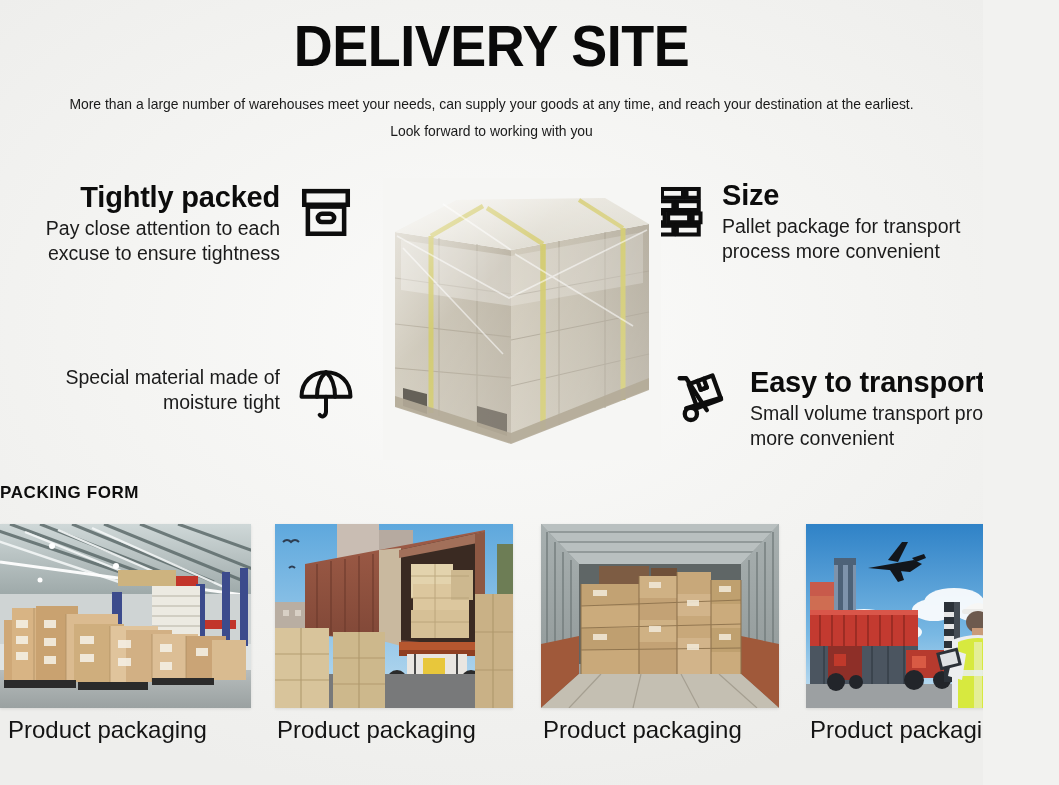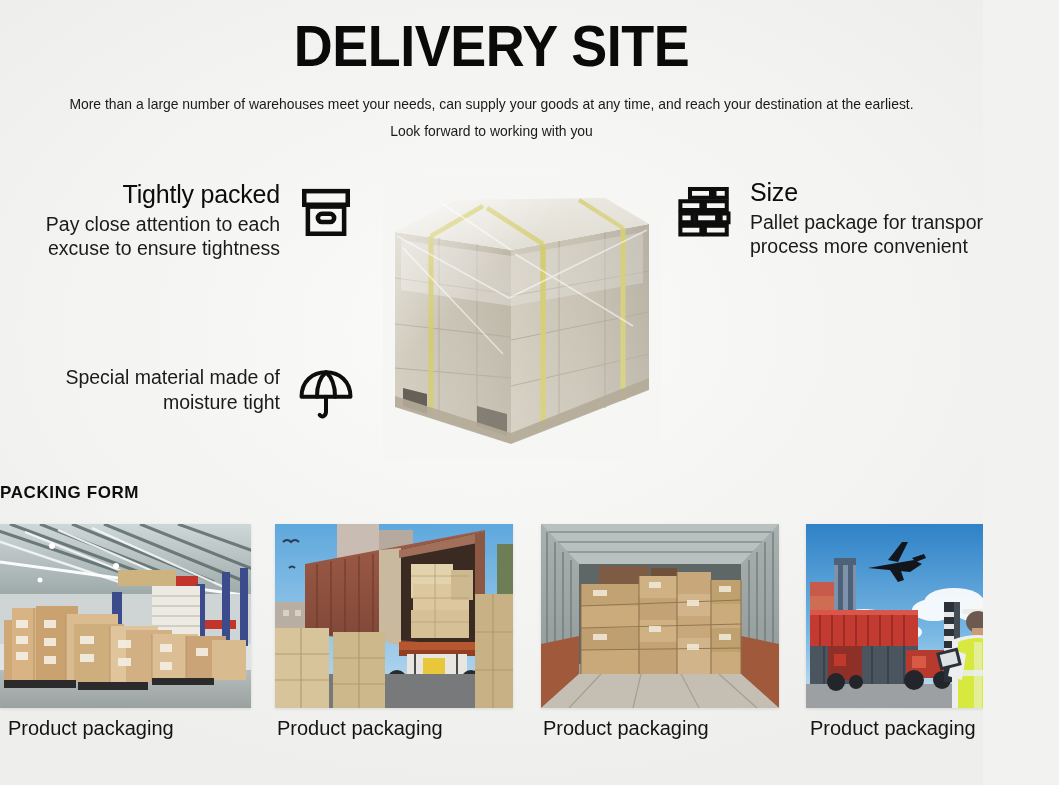--- a/index.html
+++ b/index.html
@@ -55,22 +55,22 @@
   .feature {
     position: absolute;
     display: flex;
     align-items: flex-start;
     gap: 14px;
   }
   .feature.left  { flex-direction: row; text-align: right; }
   .feature.right { flex-direction: row; text-align: left; }
 
   .feature .txt .head {
-    font-size: 25px;
-    font-weight: 400;
+    font-size: 29px;
+    font-weight: 700;
     line-height: 1.18;
     color: #0c0c0c;
     letter-spacing: -0.2px;
   }
   .feature .txt .desc {
     font-size: 19.5px;
     line-height: 1.28;
     color: #1b1b1b;
     margin-top: 2px;
   }
@@ -84,21 +84,21 @@
     width: 64px;
     height: 64px;
     display: flex;
     align-items: center;
     justify-content: center;
   }
   .icon-wrap svg { display: block; }
 
   #feat-tight    { left: -2px;  top: 180px;  width: 360px; justify-content: flex-end; }
   #feat-moisture { left: -2px;  top: 363px;  width: 360px; justify-content: flex-end; }
-  #feat-size     { left: 672px; top: 178px;  width: 388px; }
+  #feat-size     { left: 644px; top: 178px;  width: 388px; }
   #feat-easy     { left: 672px; top: 365px;  width: 388px; }
 
   #feat-tight .txt, #feat-moisture .txt { order: 0; }
   #feat-tight .icon-wrap, #feat-moisture .icon-wrap { order: 1; }
 
   
   .pallet {
     position: absolute;
     left: 383px;
     top: 178px;
@@ -145,21 +145,21 @@
   .captions {
     position: absolute;
     top: 716px;
     left: 0;
     width: 1059px;
     height: 40px;
   }
   .caption {
     position: absolute;
     top: 0;
-    font-size: 20px;
+    font-size: 24px;
     line-height: 1.2;
     color: #141414;
     white-space: nowrap;
   }
   #cap-1 { left: 8px; }
   #cap-2 { left: 277px; }
   #cap-3 { left: 543px; }
   #cap-4 { left: 810px; }
 </style>
 </head>
@@ -217,20 +217,38 @@
       <svg width="58" height="58" viewBox="0 0 64 64" fill="none" stroke="#0d0d0d" stroke-width="4.4" stroke-linecap="round" stroke-linejoin="round">
         <path d="M5 34 C5 17 17 7 32 7 C47 7 59 17 59 34 Z"></path>
         <path d="M32 7 C25 13 22 22 22 34"></path>
         <path d="M32 7 C39 13 42 22 42 34"></path>
         <path d="M32 34 L32 50"></path>
         <path d="M32 50 C32 56 27 57 25 54"></path>
       </svg>
     </div>
   </div>
 
+  <div class="feature right" id="feat-easy">
+    <div class="icon-wrap">
+      <svg width="60" height="60" viewBox="0 0 64 64" fill="none" stroke="#0d0d0d" stroke-width="4.6" stroke-linecap="round" stroke-linejoin="round">
+        <path d="M6 12 L13 12 L35 46"></path>
+        <path d="M13 44 L50 33"></path>
+        <circle cx="18" cy="50" r="6.5"></circle>
+        <g transform="rotate(-20 33 28)">
+          <rect x="20" y="13" width="27" height="27"></rect>
+          <path d="M30 13 L30 23 L37 23 L37 13"></path>
+          <path d="M30 23 L37 23"></path>
+        </g>
+      </svg>
+    </div>
+    <div class="txt">
+      <div class="head">Easy to transport</div>
+      <div class="desc">Small volume transport process more convenient</div>
+    </div>
+  </div>
 
   <div class="pallet">
     <svg viewBox="0 0 278 282" width="278" height="282">
       <defs>
         <linearGradient id="wrapTop" x1="0" y1="0" x2="1" y2="1">
           <stop offset="0%" stop-color="#f3f1ec"></stop>
           <stop offset="45%" stop-color="#e6e3da"></stop>
           <stop offset="100%" stop-color="#d7d3c7"></stop>
         </linearGradient>
         <linearGradient id="wrapLeft" x1="0" y1="0" x2="1" y2="0">

